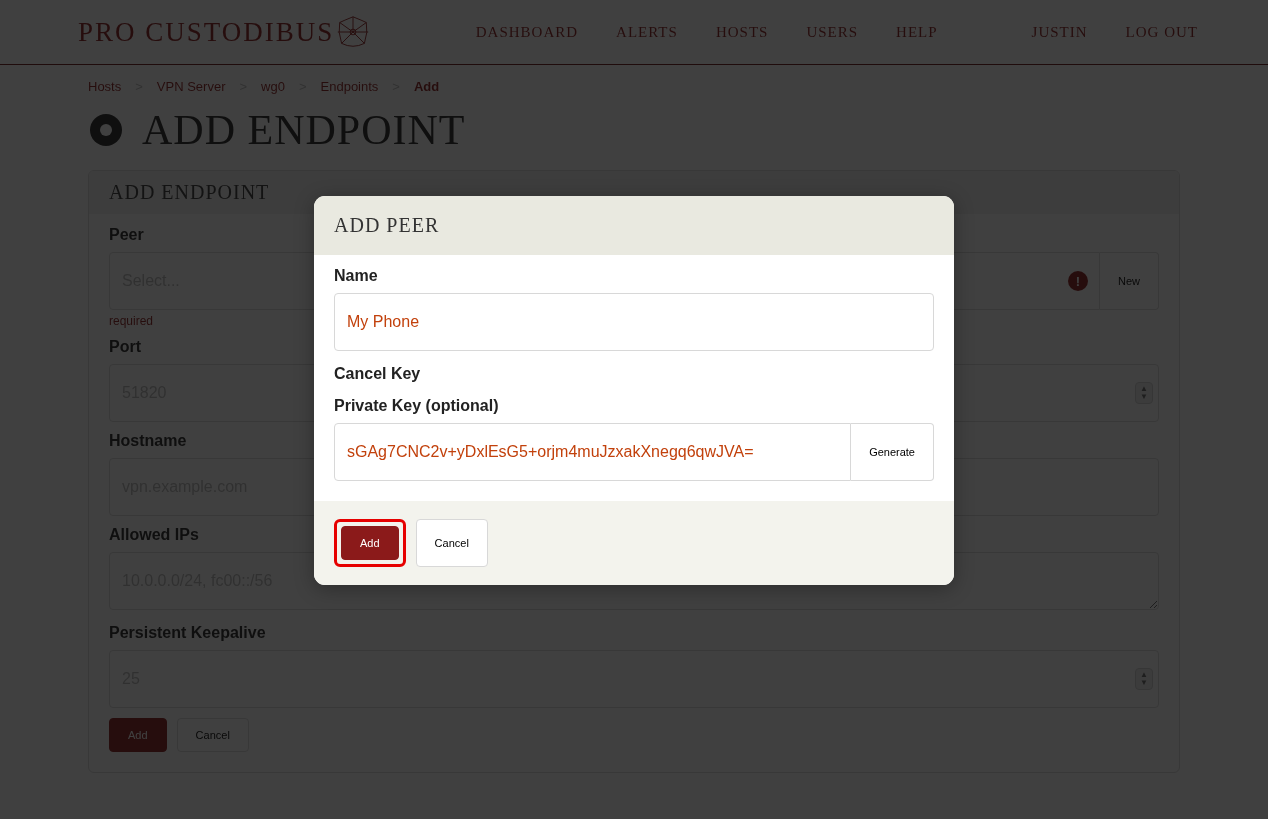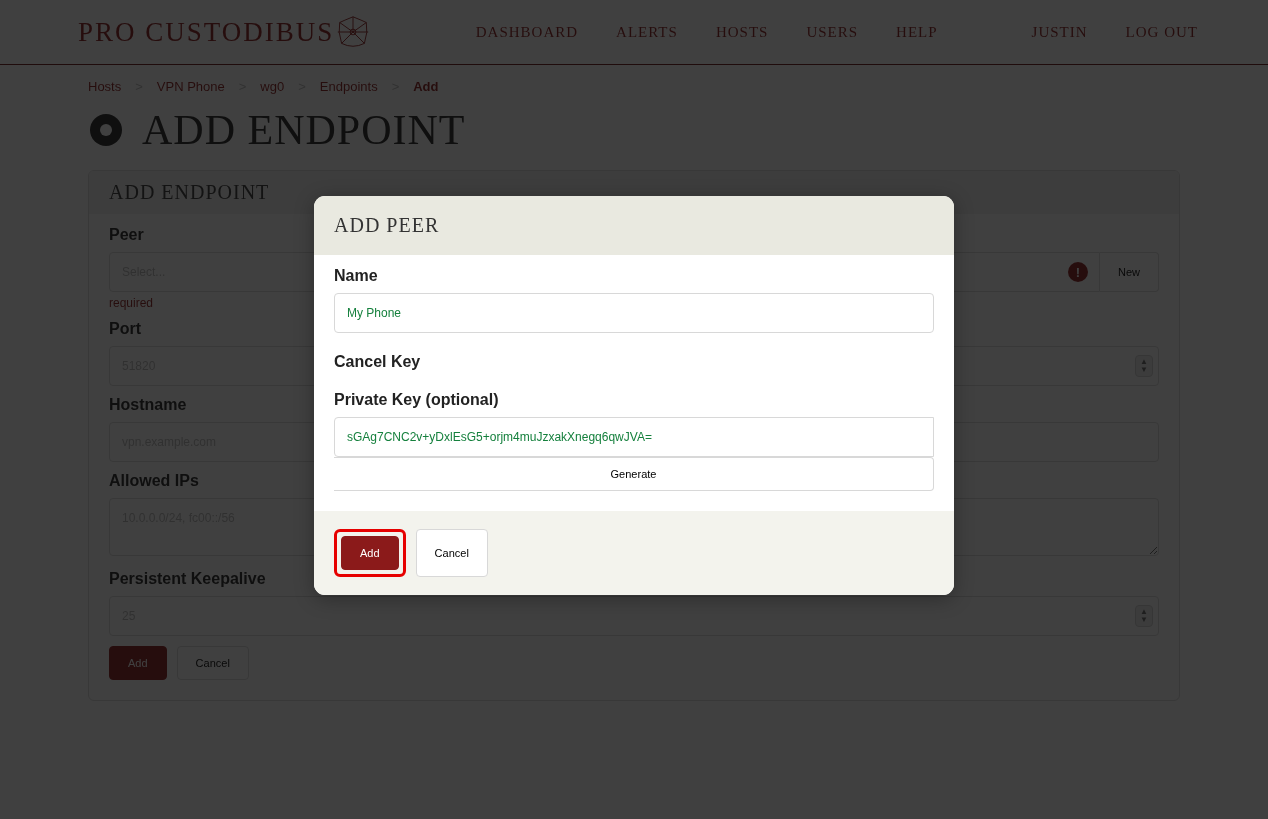--- a/index.html
+++ b/index.html
@@ -127,24 +127,24 @@
     color:#222;
   }
   .field-row {
     display:flex;
     gap:0;
   }
   .input, .num-input, textarea.input {
     width:100%;
     border:1px solid var(--border);
     border-radius:4px;
-    padding:12px 12px;
-    font-family: -apple-system, Segoe UI, Helvetica, Arial, sans-serif;
-    font-size:12px;
-    color:#15803d;
+    padding:19px 12px;
+    font-family: -apple-system, Segoe UI, Helvetica, Arial, sans-serif;
+    font-size:16px;
+    color:#c2410c;
     background:#fff;
   }
   .input::placeholder { color:#b8b8b8; }
   .peer-select { position:relative; flex:1; }
   .peer-select .input { padding-right:40px; }
   .req-badge {
     position:absolute;
     right:12px;
     top:50%;
     transform:translateY(-50%);
@@ -233,30 +233,30 @@
     padding:18px 20px;
     font-family: Georgia, serif;
     font-size:20px;
     letter-spacing:1px;
     font-variant: small-caps;
     color:#333;
   }
   .modal-body {
     padding:12px 20px 20px;
   }
-  .m-field { margin-bottom:20px; }
+  .m-field { margin-bottom:14px; }
   .m-field:last-child{margin-bottom:0;}
   .m-label {
     font-family: -apple-system, Segoe UI, Helvetica, Arial, sans-serif;
     font-weight:700;
     font-size:16px;
     margin-bottom:8px;
     color:#222;
   }
-  .m-row { display:flex;flex-direction:column; }
+  .m-row { display:flex; }
   .m-row .input:first-child{
     border-top-right-radius:0;
     border-bottom-right-radius:0;
   }
   .m-row .btn {
     border-top-left-radius:0;
     border-bottom-left-radius:0;
     border-left:0;
     white-space:nowrap;
   }
@@ -297,21 +297,21 @@
     <a>HELP</a>
     <span class="nav-gap"></span>
     <a>JUSTIN</a>
     <a>LOG OUT</a>
   </div>
 </div>
 
 <div class="crumbs">
   <a>Hosts</a>
     <span class="sep">&gt;</span>
-  <a>VPN Phone</a>
+  <a>VPN Server</a>
     <span class="sep">&gt;</span>
   <a>wg0</a>
     <span class="sep">&gt;</span>
   <a>Endpoints</a>
     <span class="sep">&gt;</span>
   <span class="current">Add</span>
 </div>
 
 <div class="page-title">
   <span class="icon">

